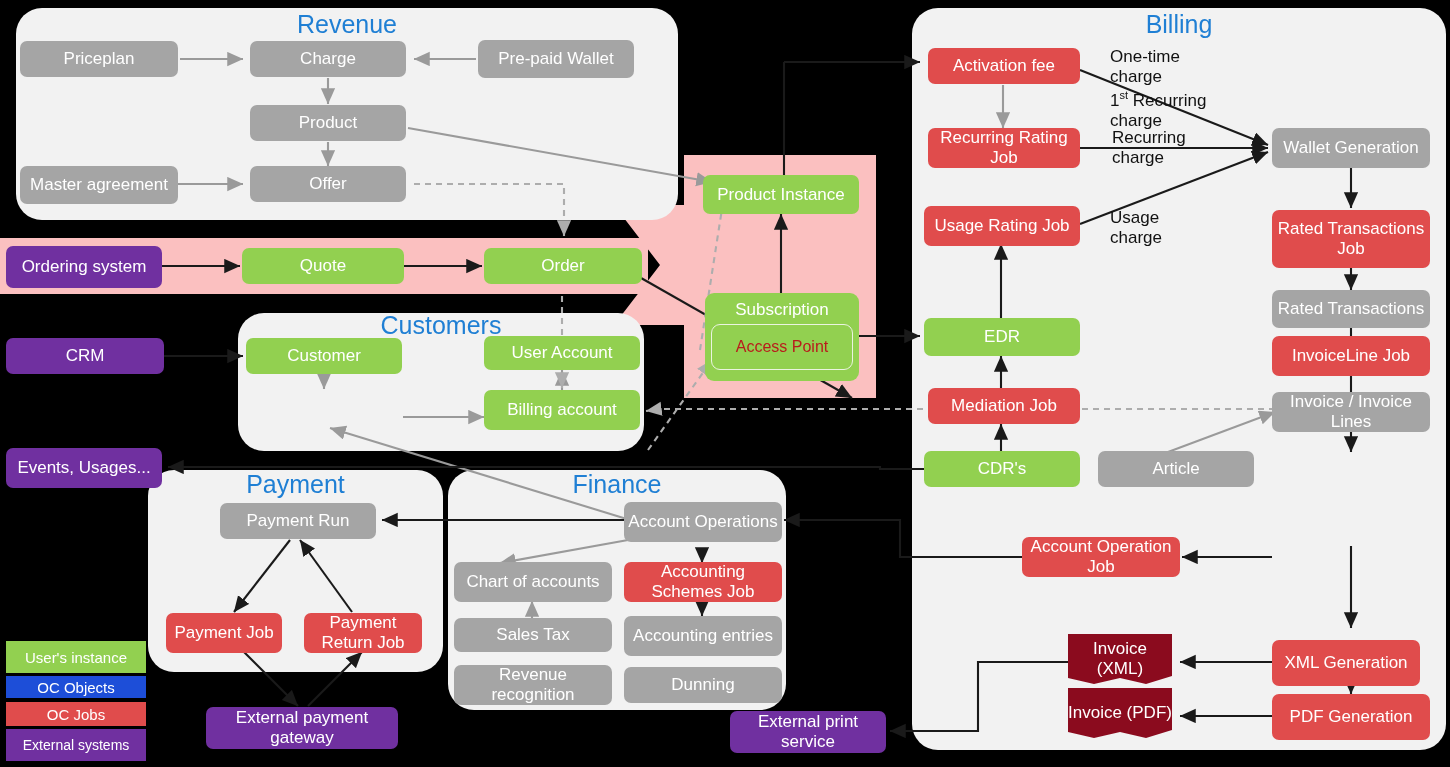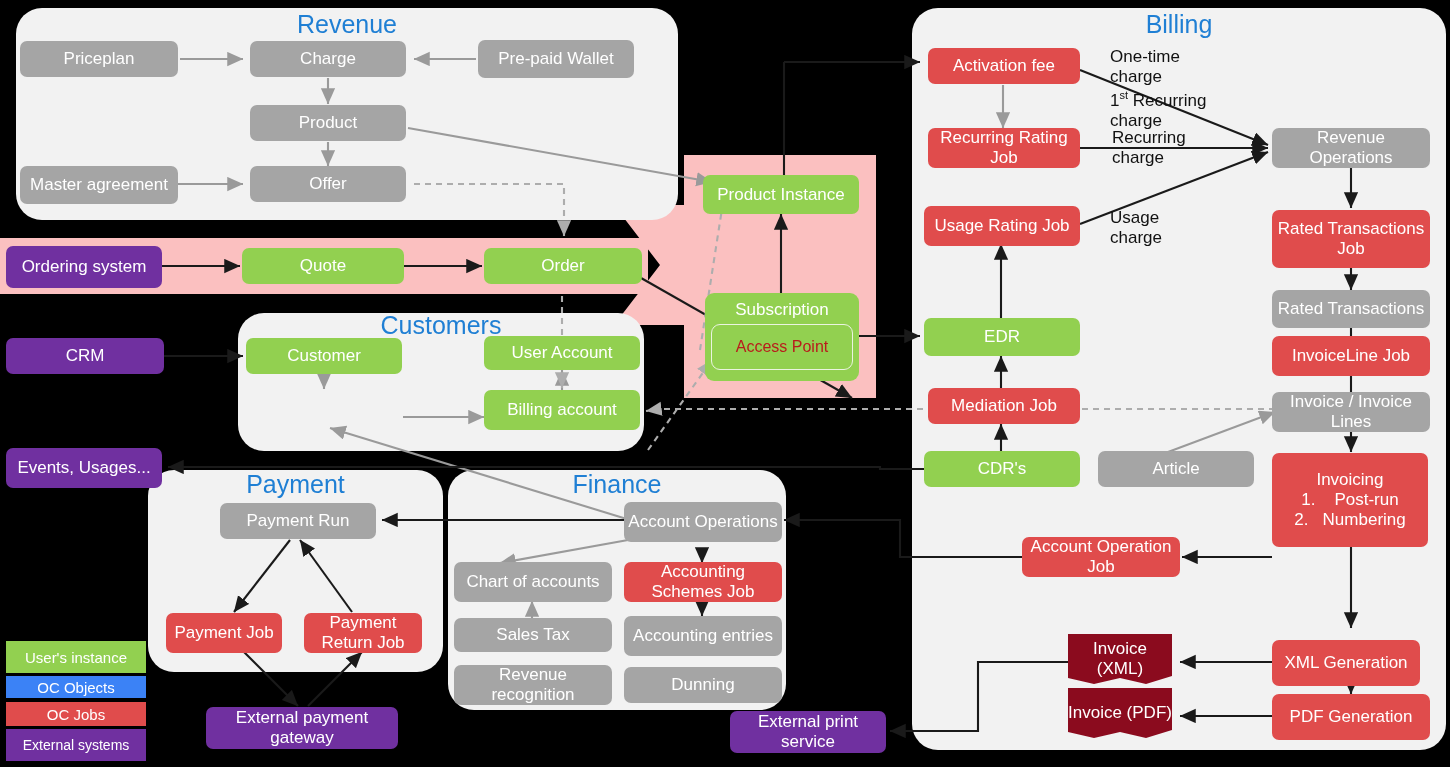--- a/index.html
+++ b/index.html
@@ -211,48 +211,43 @@
 
   <div class="node n-red" style="left:928px;top:48px;width:152px;height:36px;">Activation fee</div>
   <div class="node n-red" style="left:928px;top:128px;width:152px;height:40px;">Recurring Rating Job</div>
   <div class="node n-red" style="left:924px;top:206px;width:156px;height:40px;">Usage Rating Job</div>
   <div class="node n-green" style="left:924px;top:318px;width:156px;height:38px;">EDR</div>
   <div class="node n-red" style="left:928px;top:388px;width:152px;height:36px;">Mediation Job</div>
   <div class="node n-green" style="left:924px;top:451px;width:156px;height:36px;">CDR's</div>
   <div class="node n-gray" style="left:1098px;top:451px;width:156px;height:36px;">Article</div>
   <div class="node n-red" style="left:1022px;top:537px;width:158px;height:40px;">Account Operation Job</div>
 
-  <div class="node n-gray" style="left:1272px;top:128px;width:158px;height:40px;">Revenue Operations</div>
+  <div class="node n-gray" style="left:1272px;top:128px;width:158px;height:40px;">Wallet Generation</div>
   <div class="node n-red" style="left:1272px;top:210px;width:158px;height:58px;">Rated Transactions Job</div>
   <div class="node n-gray" style="left:1272px;top:290px;width:158px;height:38px;">Rated Transactions</div>
   <div class="node n-red" style="left:1272px;top:336px;width:158px;height:40px;">InvoiceLine Job</div>
   <div class="node n-gray" style="left:1272px;top:392px;width:158px;height:40px;">Invoice / Invoice Lines</div>
 
-  <div class="node n-red" style="left:1272px;top:453px;width:156px;height:94px;flex-direction:column;justify-content:center;">
-    <span>Invoicing</span>
-    <span class="small" style="white-space:pre;">1.    Post-run</span>
-    <span class="small" style="white-space:pre;">2.   Numbering</span>
-  </div>
 
   <div class="node n-red" style="left:1272px;top:640px;width:148px;height:46px;">XML Generation</div>
   <div class="node n-red" style="left:1272px;top:694px;width:158px;height:46px;">PDF Generation</div>
 
   <div class="doc" style="left:1068px;top:634px;width:104px;height:50px;">Invoice (XML)</div>
   <div class="doc" style="left:1068px;top:688px;width:104px;height:50px;">Invoice (PDF)</div>
 
   <div class="flabel" style="left:1110px;top:47px;width:92px;">One-time charge</div>
   <div class="flabel" style="left:1110px;top:85px;width:118px;"><span>1</span><sup style="font-size:11px;">st</sup><span> Recurring charge</span></div>
   <div class="flabel" style="left:1112px;top:128px;width:94px;">Recurring charge</div>
   <div class="flabel" style="left:1110px;top:208px;width:80px;">Usage charge</div>
 
   <div>
     <div class="lg" style="left:6px;top:641px;width:140px;height:32px;background:#92D050;">
       <span>User's instance</span>
     </div>
-    <div class="lg" style="left:6px;top:676px;width:140px;height:22px;background:#3b82f6;">
+    <div class="lg" style="left:6px;top:676px;width:140px;height:22px;background:#1d4ed8;">
       <span>OC Objects</span>
     </div>
     <div class="lg" style="left:6px;top:702px;width:140px;height:24px;background:#E04C4C;">
       <span>OC Jobs</span>
     </div>
     <div class="lg" style="left:6px;top:729px;width:140px;height:32px;background:#7030A0;font-size:14px;">
       <span>External systems</span>
     </div>
   </div>
 

